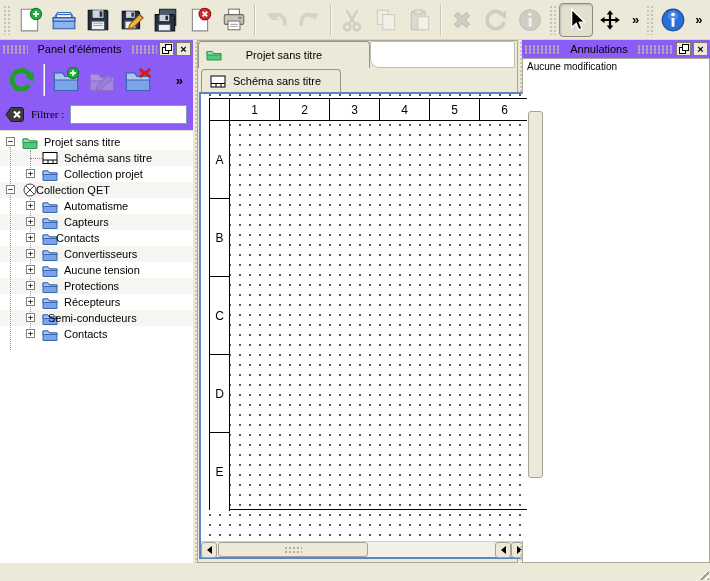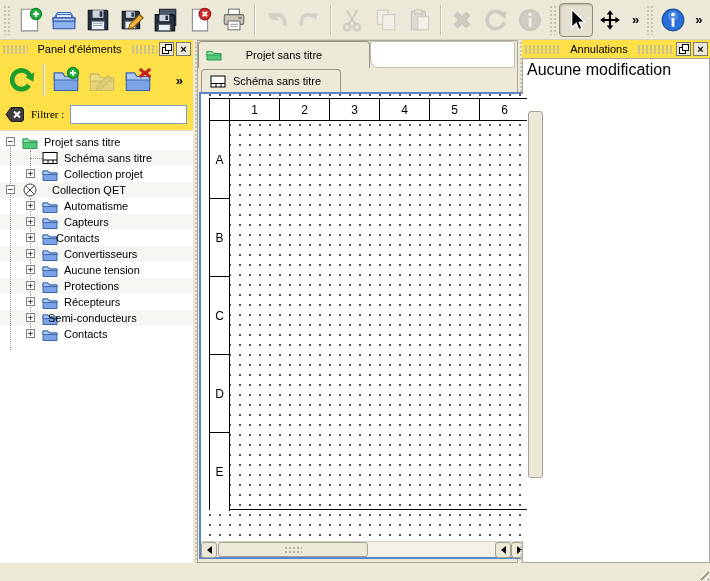--- a/index.html
+++ b/index.html
@@ -28,21 +28,21 @@
   .tb-btn svg { width:26px; height:26px; display:block; }
   .tb-btn.disabled svg { filter:grayscale(1) opacity(0.42); }
   .tb-btn.checked { border:1px solid #8f8c7e; border-radius:4px; background:#e4e0d0; box-shadow:inset 1px 1px 2px rgba(0,0,0,.18); }
   .tb-chevron { font-weight:bold; font-size:13px; padding:0 5px; }
 
   
   .main-row { flex:1; display:flex; min-height:0; }
   .splitter { width:4px; background:radial-gradient(circle, #cac6b6 1px, transparent 1.3px); background-size:4px 4px; background-position:1px 1px; }
 
   
-  .dock { display:flex; flex-direction:column; background:#fde047; min-height:0; }
+  .dock { display:flex; flex-direction:column; background:#8b5cf6; min-height:0; }
   .dock-left { width:193px; }
   .dock-right { width:188px; }
   .dock-title { height:18px; display:flex; align-items:center; padding:0 2px; flex:none; }
   .dock-tex { flex:1; height:9px; background:radial-gradient(circle,#bcb8a8 1px, transparent 1.3px); background-size:4px 3px; }
   .dock-label { padding:0 9px; white-space:nowrap; }
   .dock-btn { width:15px; height:14px; border:1px solid #7c7a6e; background:#ece9d8; margin-left:2px; display:flex; align-items:center; justify-content:center; flex:none; }
   .dock-btn svg { width:10px; height:10px; }
   .dock-btn.close { font-size:11px; font-weight:bold; line-height:10px; }
 
   
@@ -112,21 +112,21 @@
     background:radial-gradient(circle,#b5b1a1 1px, transparent 1.2px); background-size:4px 4px; }
   .arr { width:0; height:0; }
   .arr.up    { border-left:4px solid transparent; border-right:4px solid transparent; border-bottom:5px solid #000; }
   .arr.down  { border-left:4px solid transparent; border-right:4px solid transparent; border-top:5px solid #000; }
   .arr.left  { border-top:4px solid transparent; border-bottom:4px solid transparent; border-right:5px solid #000; }
   .arr.right { border-top:4px solid transparent; border-bottom:4px solid transparent; border-left:5px solid #000; }
   .sb-corner { background:#ece9d8; }
 
   
   .undo-list { flex:1; background:#fff; border:1px solid #aca899; overflow:hidden; }
-  .undo-item { padding:2px 4px; font-size:16px; white-space:nowrap; }
+  .undo-item { padding:2px 4px; font-size:10px; white-space:nowrap; }
 
   
   .statusbar { height:18px; flex:none; position:relative; background:#ece9d8; }
   .resize-grip { position:absolute; right:1px; bottom:1px; width:13px; height:13px;
     background:repeating-linear-gradient(135deg, transparent 0 2px, #fff 2px 3px, #a39f8f 3px 4.5px);
     clip-path:polygon(100% 0, 100% 100%, 0 100%); }
 </style>
 </head>
 <body>
 
@@ -409,21 +409,21 @@
             <span class="t-label" style="left: 64px;">Collection projet</span>
           </div>
           <div class="tree-row alt">
             <span class="expander" style="left: 6px;">−</span>
             <span class="t-icon" style="left: 22px;">
               <svg viewBox="0 0 16 14">
                 <circle cx="8" cy="7" r="6" fill="#fff" stroke="#444"></circle>
                 <path d="M3.8 2.8 l8.4 8.4 M12.2 2.8 l-8.4 8.4" stroke="#444"></path>
               </svg>
             </span>
-            <span class="t-label" style="left: 52px;">Collection QET</span>
+            <span class="t-label" style="left: 36px;">Collection QET</span>
           </div>
           <div class="tree-row">
             <span class="expander" style="left: 26px;">+</span>
             <span class="t-icon" style="left: 42px;">
               <svg viewBox="0 0 16 14">
                 <path d="M1 4 h5 l1.5 2 H15 v7.5 H1z" fill="#7ba3e8" stroke="#3a66ad"></path>
                 <path d="M1 4 h5 l1.5 2 H15 v1.5 H1z" fill="#adc7f4" stroke="#3a66ad"></path>
               </svg>
             </span>
             <span class="t-label" style="left: 64px;">Automatisme</span>

